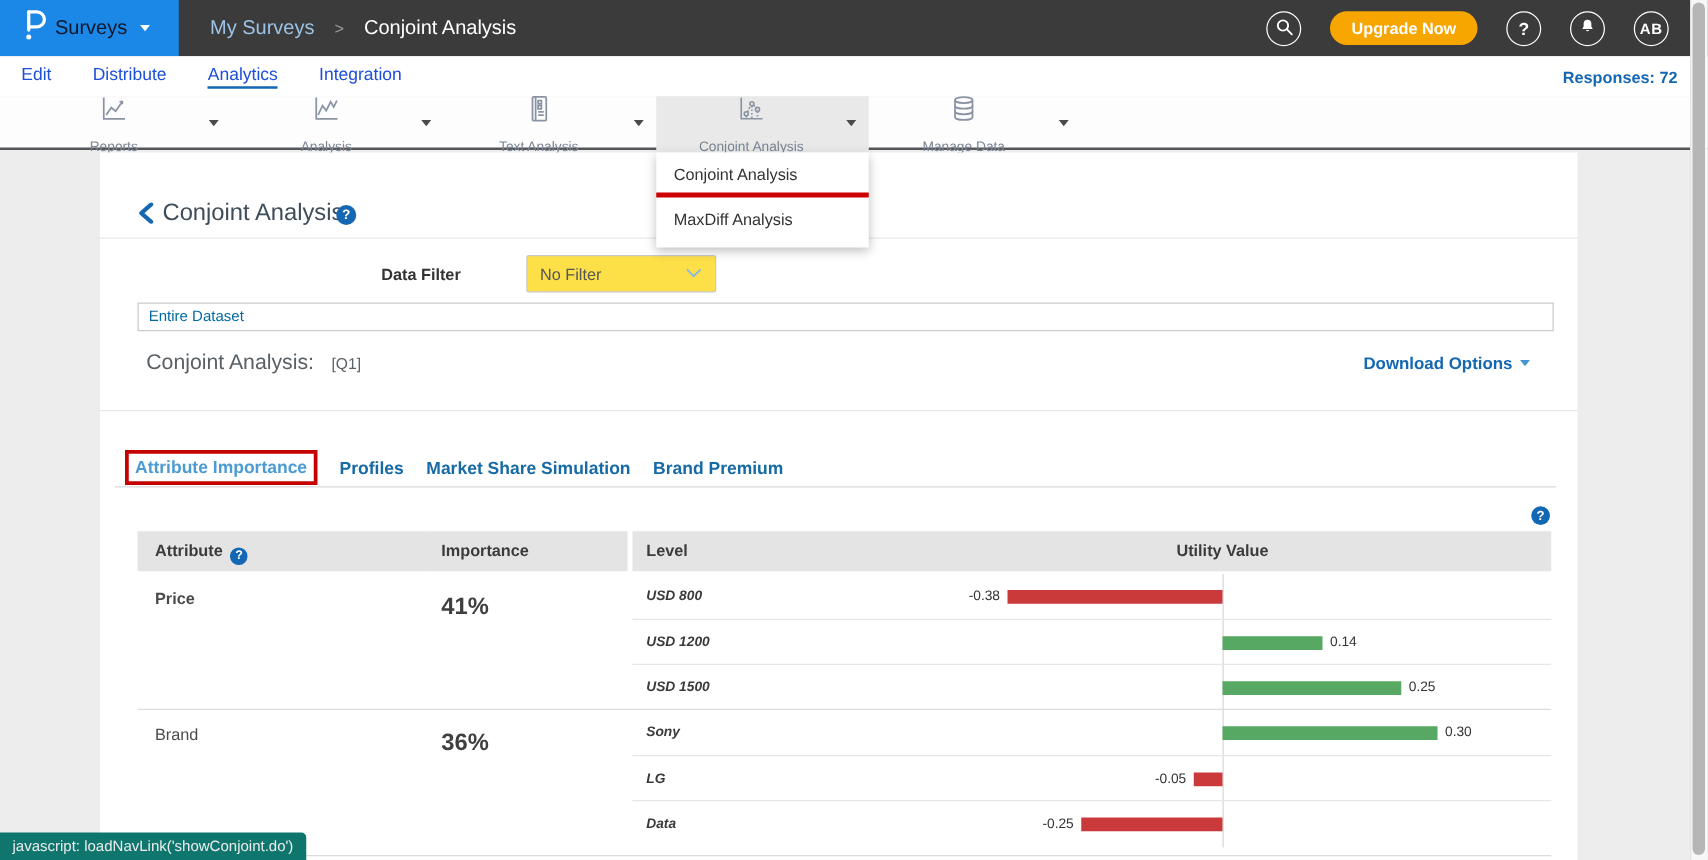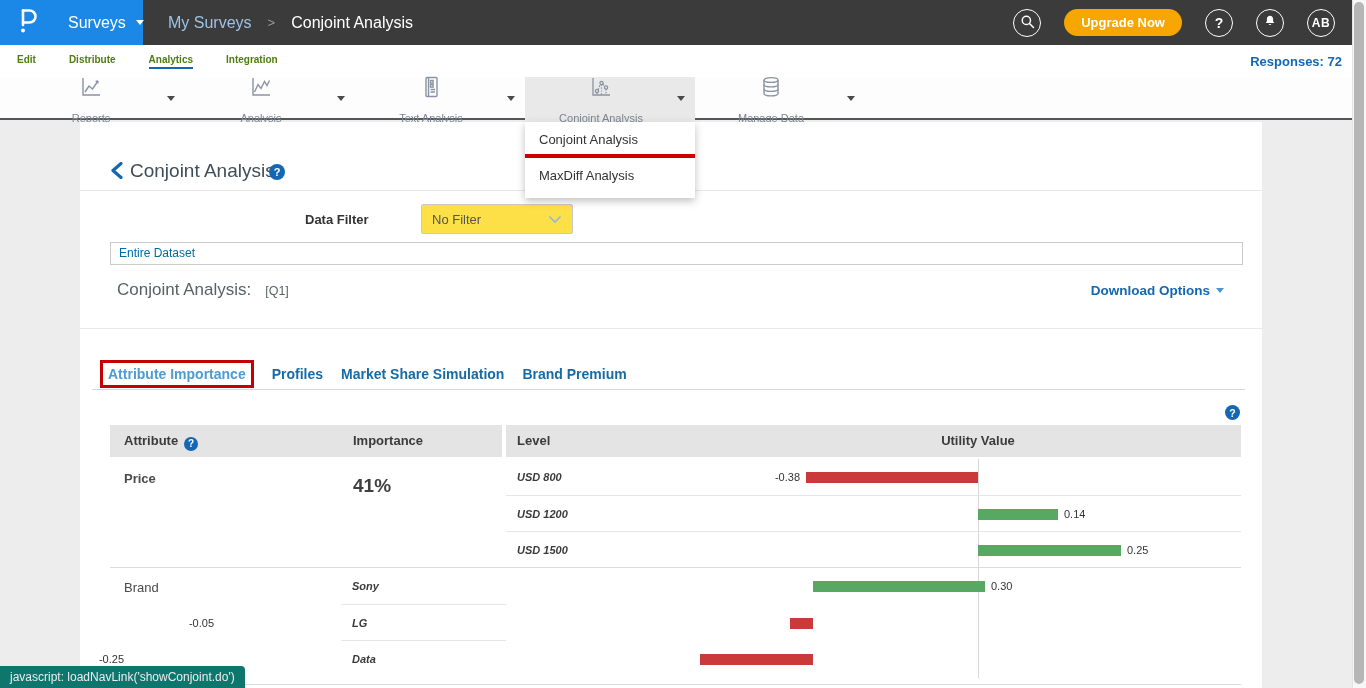--- a/index.html
+++ b/index.html
@@ -3,34 +3,34 @@
 <meta charset="utf-8">
 <style>
   * { margin:0; padding:0; box-sizing:border-box; }
   html,body { background:#ededed; }
   body { font-family:"Liberation Sans", sans-serif; }
   .app { position:relative; width:1366px; height:688px; overflow:hidden; background:#ededed; }
 
   
   .topbar { position:absolute; left:0; top:0; width:1366px; height:45px; background:#3b3b3b; display:flex; align-items:center; }
   .logo-block { width:143px; height:45px; background:#1b87e6; display:flex; align-items:center; padding-left:18px; cursor:pointer; }
-  .logo-block .plabel { color:#ffffff; font-size:16px; margin-left:28px; }
+  .logo-block .plabel { color:#0f172a; font-size:16px; margin-left:4px; }
   .caret-w { width:0; height:0; border-left:4px solid transparent; border-right:4px solid transparent; border-top:5px solid #fff; margin-left:10px; }
   .breadcrumb { display:flex; align-items:center; margin-left:25px; font-size:16px; }
   .bc-link { color:#9cc3e5; cursor:pointer; }
   .bc-sep { color:#9a9a9a; margin:0 16px; font-size:13px; }
   .bc-cur { color:#ffffff; }
   .topbar-right { margin-left:auto; display:flex; align-items:center; gap:23px; padding-right:31px; }
   .circle-btn { width:28px; height:28px; border:1.5px solid #fff; border-radius:50%; display:flex; align-items:center; justify-content:center; color:#fff; font-weight:bold; font-size:14px; cursor:pointer; background:transparent; }
   .upgrade-btn { height:27px; border:none; border-radius:14px; background:#f7a600; color:#fff; font-weight:bold; font-size:13px; padding:0 17px; cursor:pointer; font-family:"Liberation Sans",sans-serif; }
   .avatar { font-size:12px; letter-spacing:.5px; }
 
   
   .subnav { position:absolute; left:0; top:45px; width:1366px; height:32px; background:#fff; display:flex; align-items:center; padding:0 24px 0 17px; }
-  .subnav .nav-item { font-size:10px; font-weight:700; color:#4d7c0f; margin-right:33px; cursor:pointer; padding-bottom:2px; border-bottom:2px solid transparent; }
+  .subnav .nav-item { font-size:14px; font-weight:400; color:#1d4ed8; margin-right:33px; cursor:pointer; padding-bottom:2px; border-bottom:2px solid transparent; }
   .subnav .nav-item.active { border-bottom-color:#1467b3; }
   .responses { margin-left:auto; font-size:13px; font-weight:700; color:#1467b3; }
 
   
   .toolbar { position:absolute; left:0; top:77px; width:1366px; height:43px; background:#fdfdfd; border-bottom:2px solid #55565a; display:flex; padding-left:15px; }
   .tool-group { width:170px; height:43px; display:flex; align-items:center; cursor:pointer; position:relative; }
   .tool-group.active { background:#e9e9e9; }
   .tool-main { flex:1; display:flex; flex-direction:column; align-items:center; justify-content:center; padding-top:3px; }
   .tool-label { font-size:11px; color:#7a8593; margin-top:14px; white-space:nowrap; }
   .tool-caret { width:0; height:0; border-left:4px solid transparent; border-right:4px solid transparent; border-top:5px solid #4a4a4a; margin-right:10px; }
@@ -295,20 +295,21 @@
             <div class="lrow">
               <span class="lname">USD 1500</span>
               <div class="bar" style="width: 143px; background: rgb(87, 168, 99); left: 472px;"></div>
               <span class="bval" style="left: 621px;">0.25</span>
             </div>
           </div>
         </div>
 
         <div class="grp">
           <div class="attr-cell">Brand</div>
+          <div class="imp-cell">36%</div>
           <div class="levels">
             <div class="lrow">
               <span class="lname">Sony</span>
               <div class="bar" style="width: 172px; background: rgb(87, 168, 99); left: 472px;"></div>
               <span class="bval" style="left: 650px;">0.30</span>
             </div>
             <div class="lrow">
               <span class="lname">LG</span>
               <div class="bar" style="width: 23px; background: rgb(203, 58, 58); left: 449px;"></div>
               <span class="bval" style="right: 292px;">-0.05</span>

